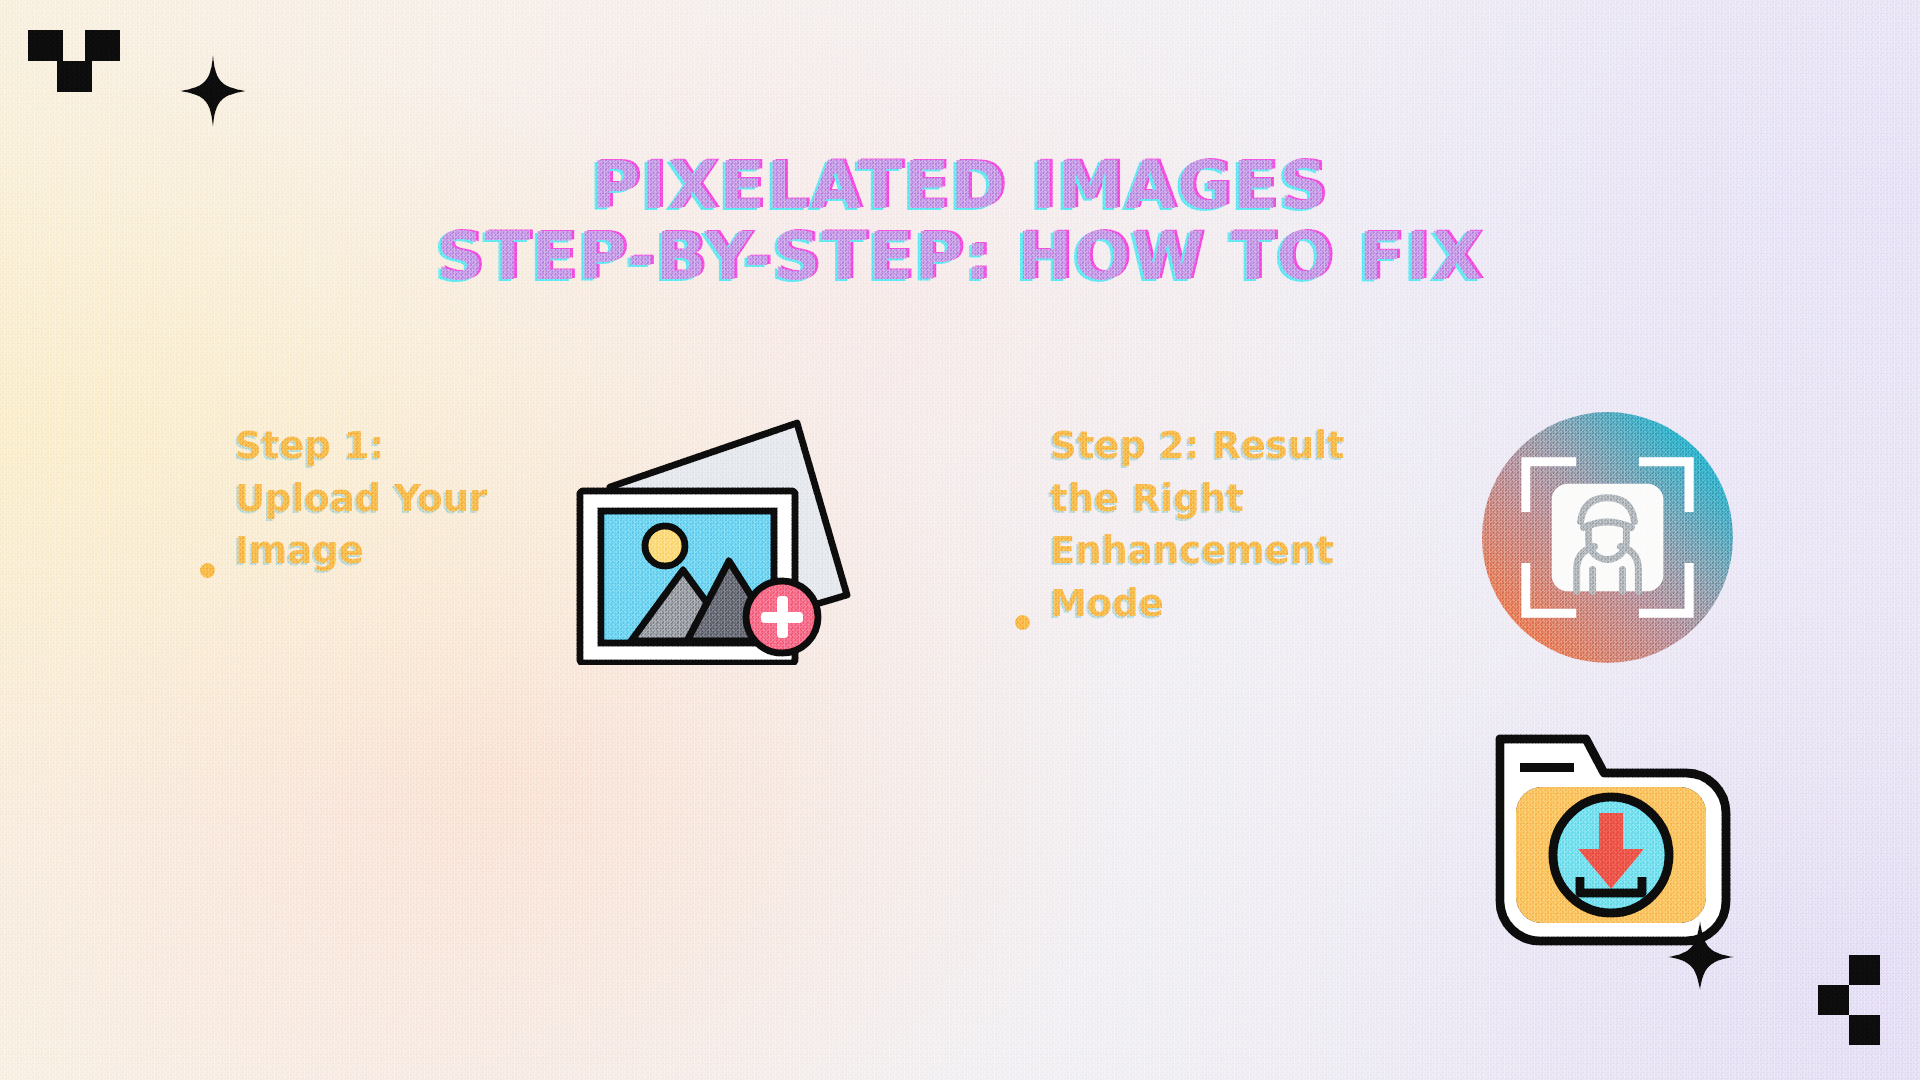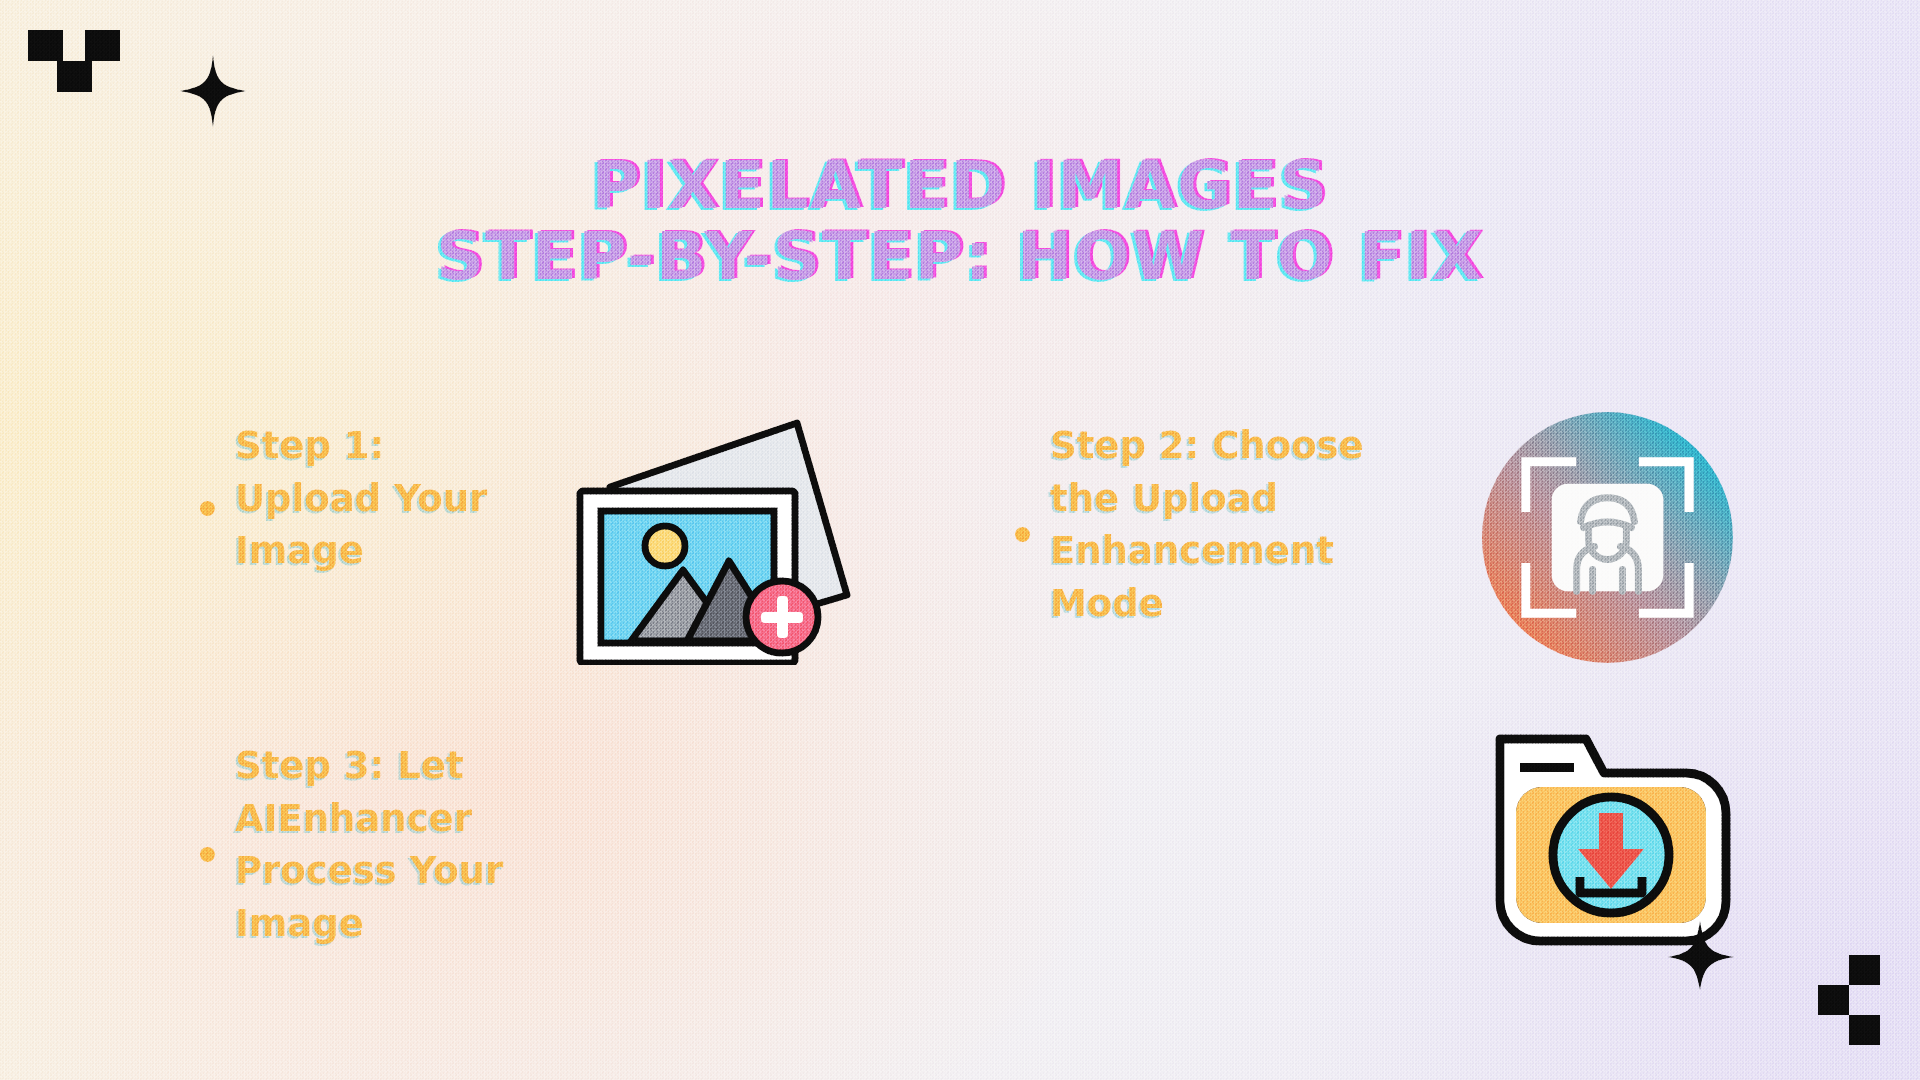--- a/index.html
+++ b/index.html
@@ -57,21 +57,21 @@
       -3px 2px 0 #4fe3ef,
        3px -1px 0 #f13fd8;
     text-transform:uppercase;
   }
   #title .ln{ display:block; }
 
   
   .step{
     position:absolute;
     display:flex;
-    align-items:center;
+    align-items:flex-end;
   }
   .bullet{
     width:15px; height:15px; border-radius:50%;
     background:#f7a83c; flex:0 0 auto;
     margin-top:19px; margin-right:20px;
   }
   .step-text{
     font-family:"DejaVu Sans", sans-serif;
     font-weight:700;
     font-size:37px;
@@ -153,21 +153,21 @@
       </g>
 
       <circle cx="207" cy="202" r="36" fill="#f4586f" stroke="#0a0a0a" stroke-width="7"></circle>
       <rect x="202" y="181" width="11" height="42" rx="4" fill="#ffffff"></rect>
       <rect x="186" y="197" width="42" height="11" rx="4" fill="#ffffff"></rect>
     </svg>
   </div>
 
   <div class="step" id="step2">
     <span class="bullet"></span>
-    <span class="step-text">Step 2: Choose the Upload Enhancement Mode</span>
+    <span class="step-text">Step 2: Result the Right Enhancement Mode</span>
   </div>
 
   <div class="icon-box" id="icon2">
     <svg viewBox="0 0 256 256" aria-hidden="true">
       <defs>
         <linearGradient id="g2" x1="8%" y1="92%" x2="92%" y2="8%">
           <stop offset="0%" stop-color="#f2633b"></stop>
           <stop offset="45%" stop-color="#a17b86"></stop>
           <stop offset="100%" stop-color="#12a4c7"></stop>
         </linearGradient>
@@ -188,24 +188,20 @@
         <path d="M104 118 q24 -11 48 0"></path>
         <path d="M109 118 v13 a19 19 0 0 0 38 0 v-13"></path>
         <path d="M97 182 v-22 q0 -18 18 -23"></path>
         <path d="M159 182 v-22 q0 -18 -18 -23"></path>
         <path d="M113 182 v-22"></path>
         <path d="M143 182 v-22"></path>
       </g>
     </svg>
   </div>
 
-  <div class="step" id="step3">
-    <span class="bullet"></span>
-    <span class="step-text">Step 3: Let AIEnhancer Process Your Image</span>
-  </div>
 
 
 
   <div class="icon-box" id="icon4">
     <svg viewBox="0 0 275 265" aria-hidden="true">
 
       <path d="M20 14 H106 L124 48 H206 a40 40 0 0 1 40 40 V176 a40 40 0 0 1 -40 40 H60 a40 40 0 0 1 -40 -40 Z" fill="#ffffff" stroke="#0a0a0a" stroke-width="9" stroke-linejoin="round"></path>
 
       <rect x="40" y="38" width="54" height="9" fill="#0a0a0a"></rect>
 

